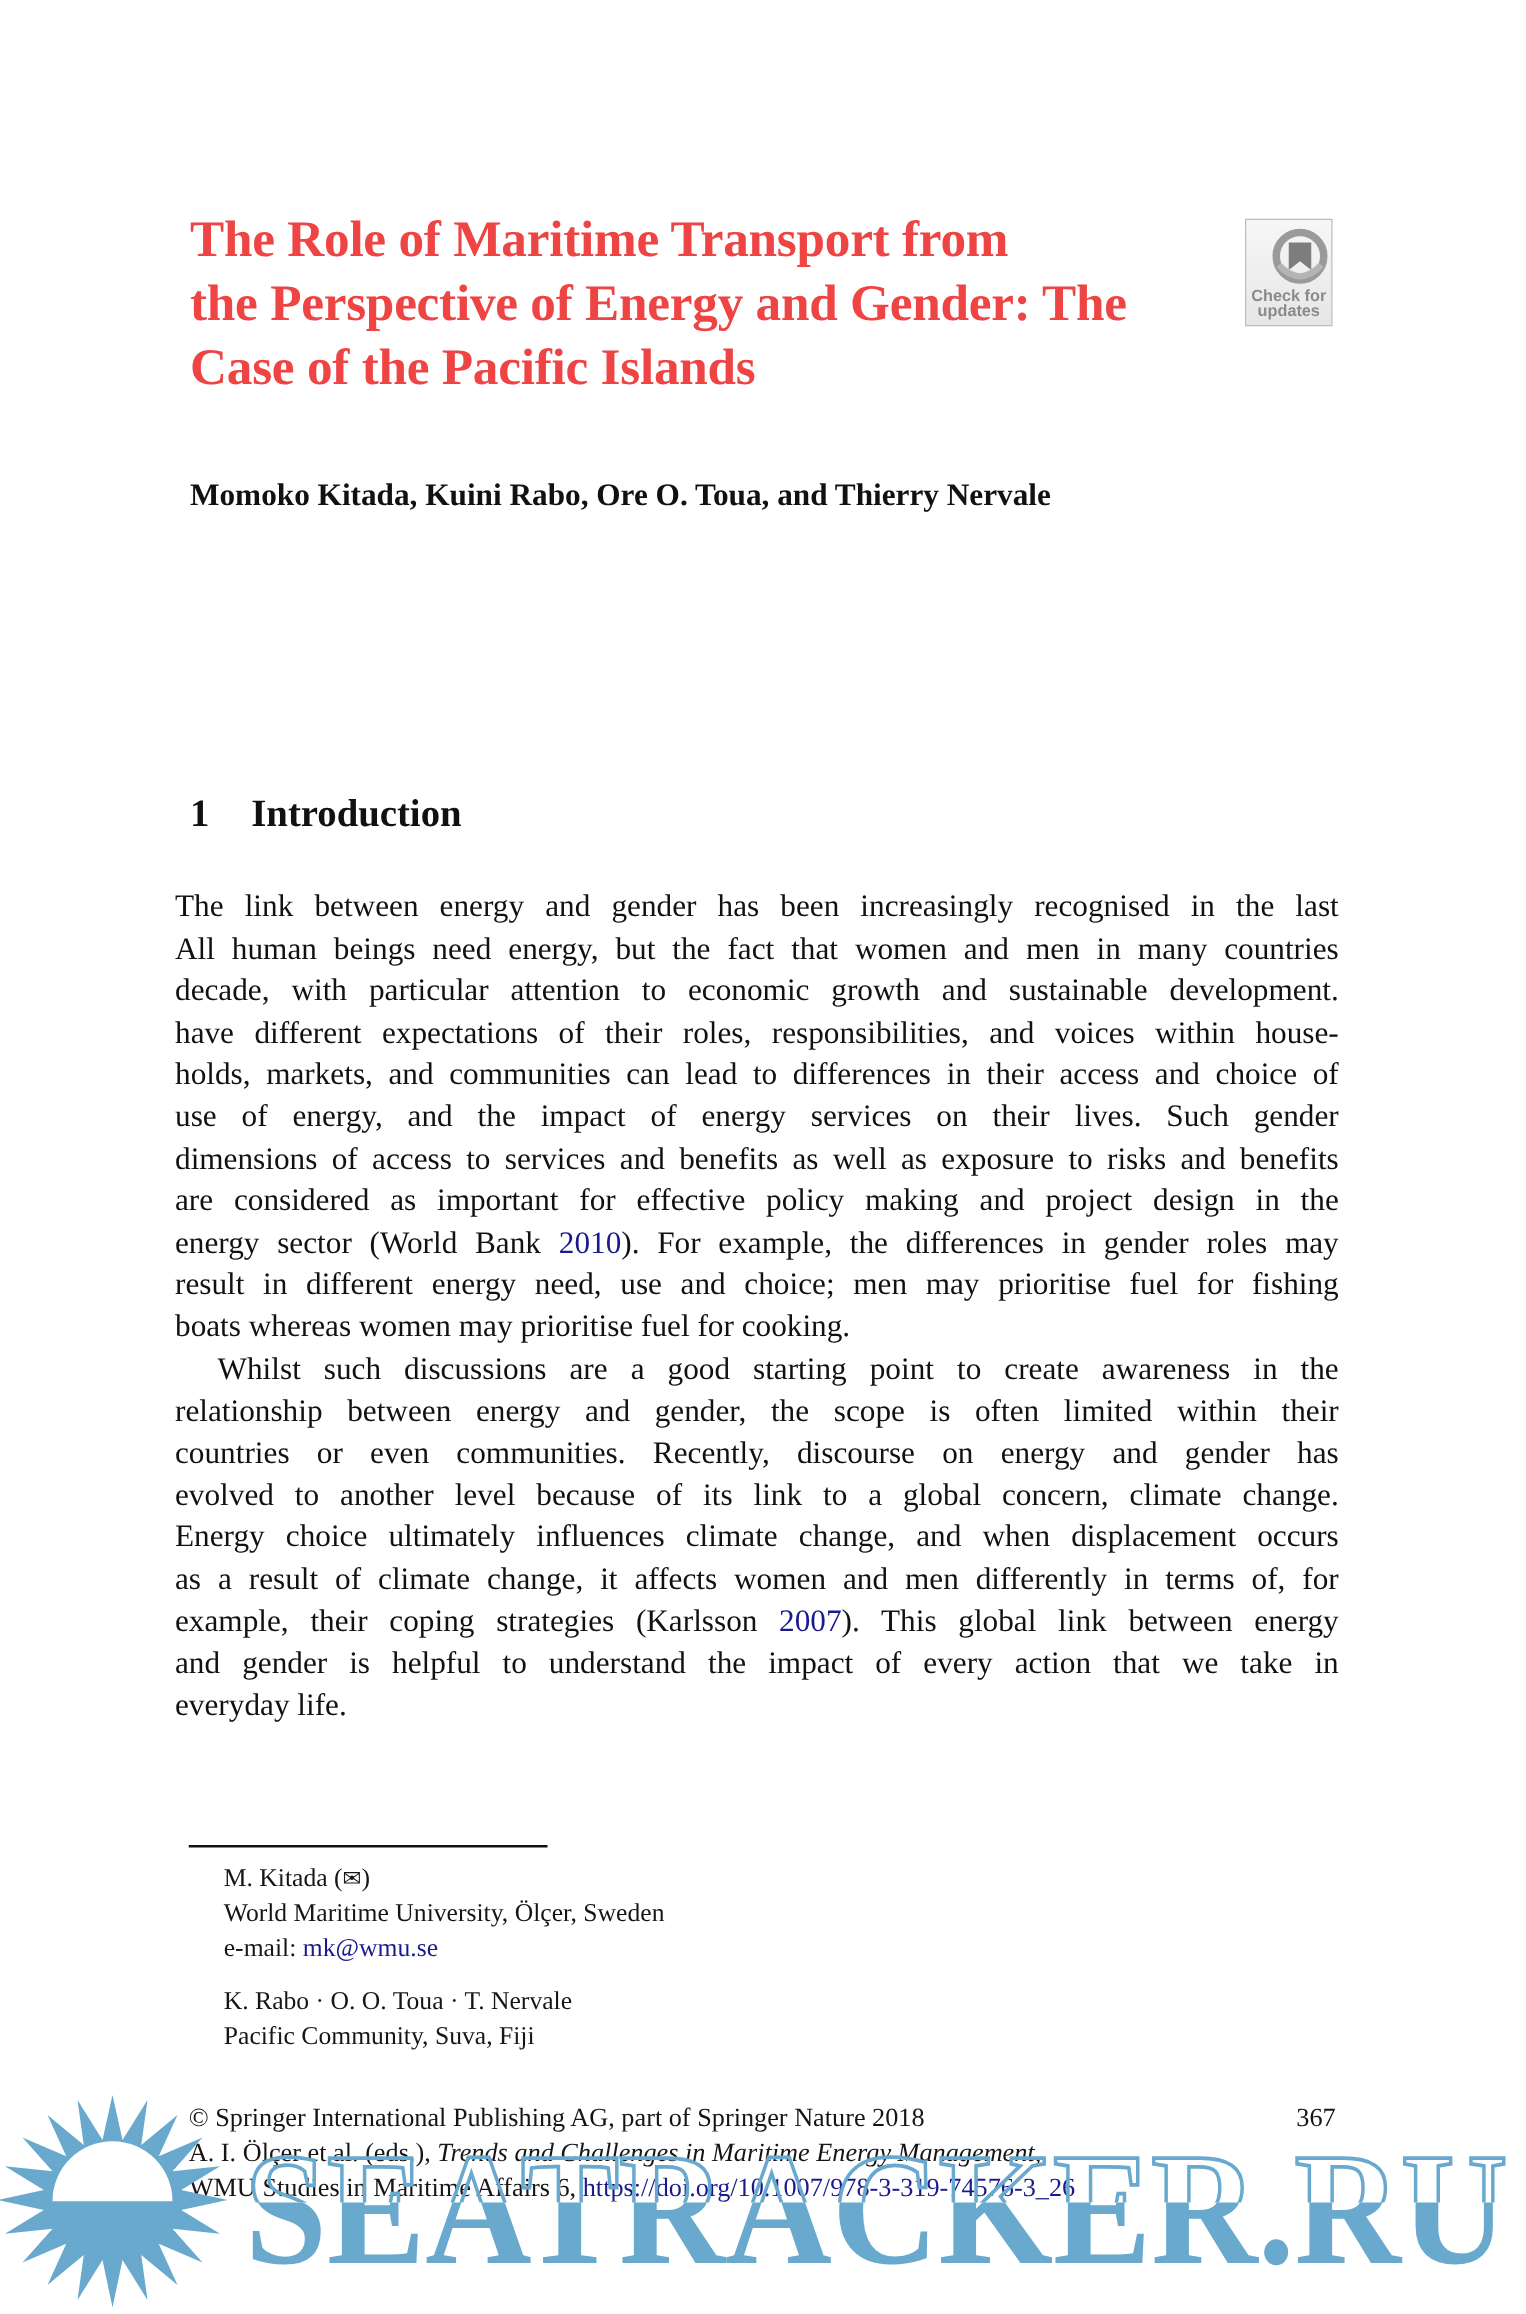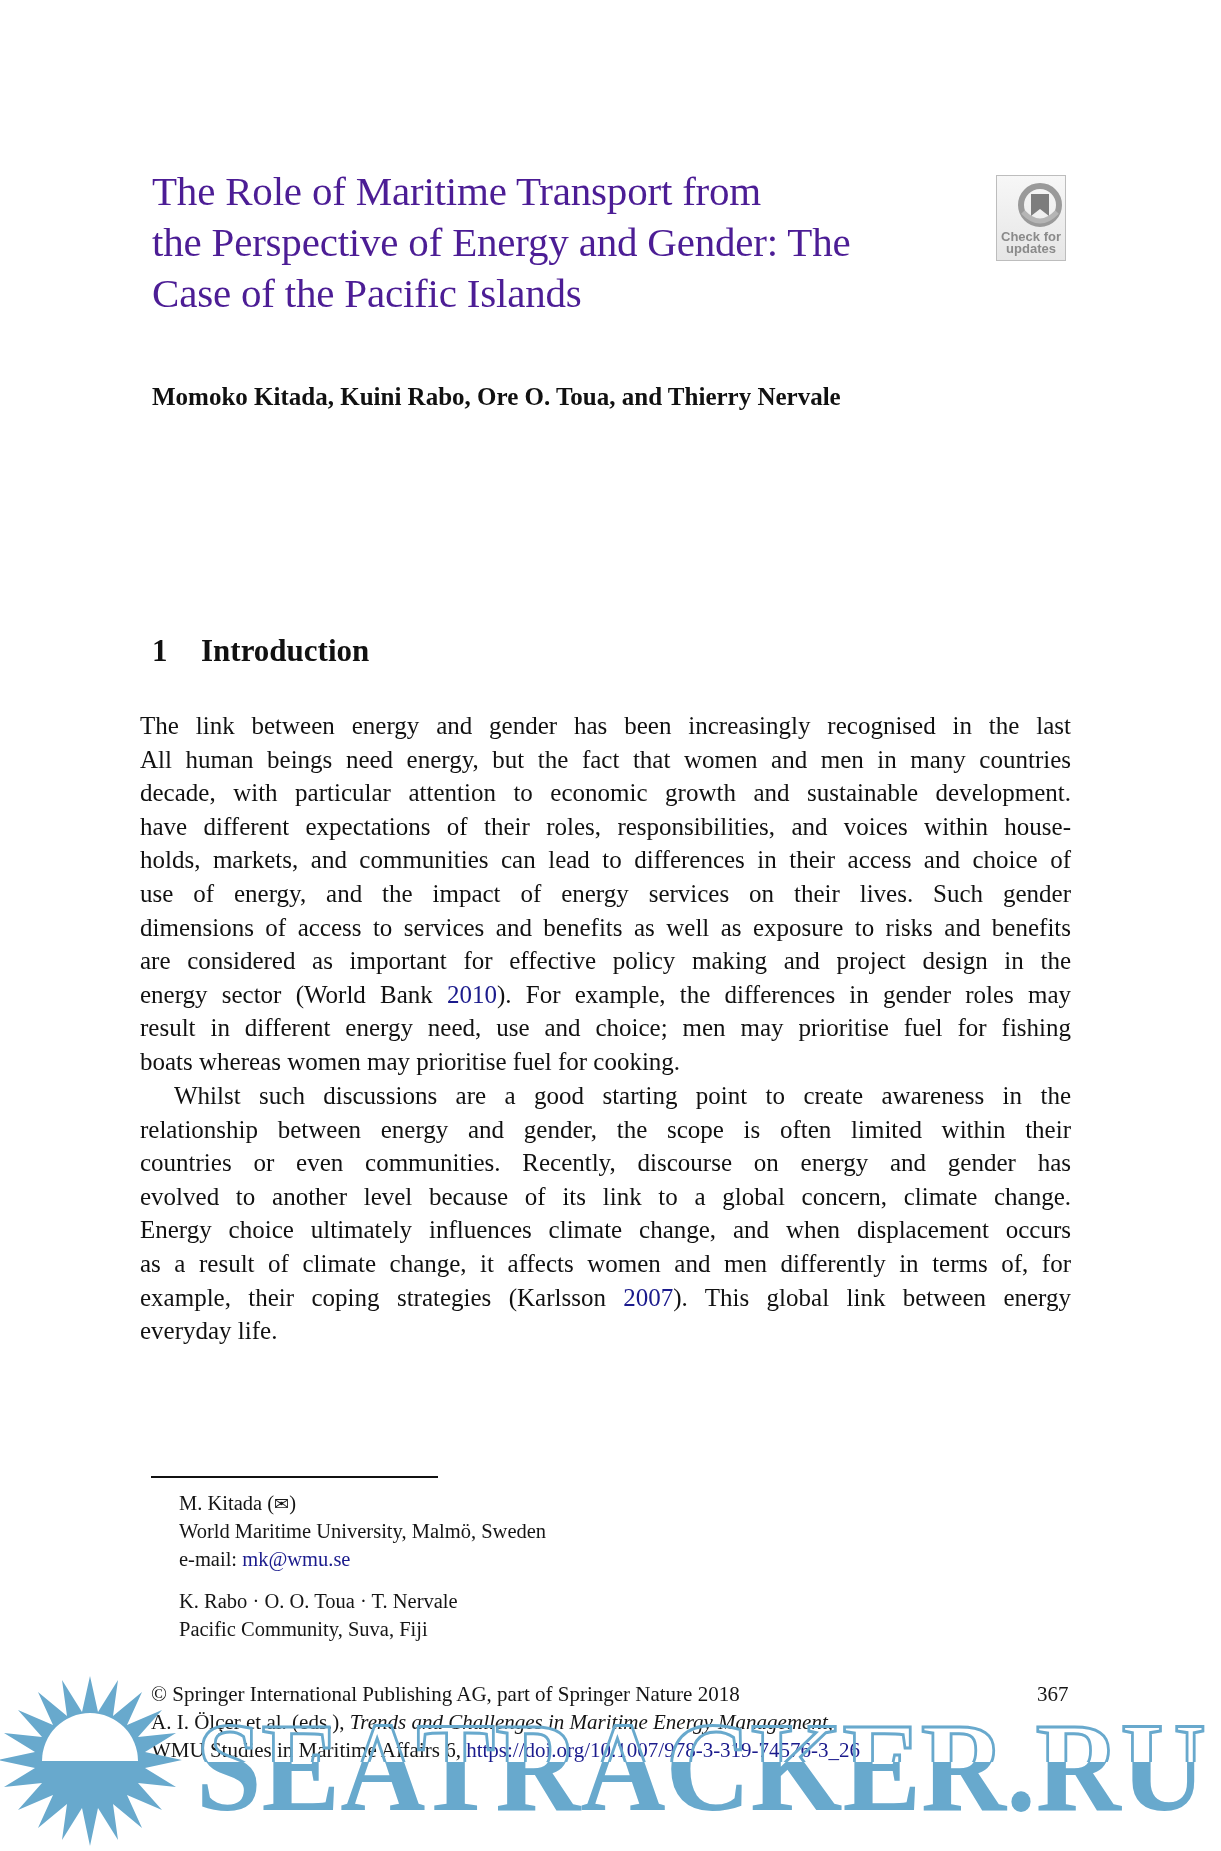--- a/index.html
+++ b/index.html
@@ -1,21 +1,21 @@
 <!DOCTYPE html>
 <html><head>
 <meta charset="utf-8">
 <style>
   html, body { margin: 0; padding: 0; background: #ffffff; }
   body { width: 1221px; height: 1851px; position: relative; overflow: hidden;
          font-family: "Liberation Serif", "DejaVu Serif", serif; color: #111111; }
   .abs { position: absolute; }
 
-  .title { left: 152px; top: 166px; width: 840px; font-weight: normal; font-size: 41px;
-           line-height: 51px; letter-spacing: -0.2px; color: #4c1d95; }
+  .title { left: 152px; top: 166px; width: 840px; font-weight: bold; font-size: 41px;
+           line-height: 51px; letter-spacing: -0.2px; color: #ef4444; }
   .title .ln { display: block; white-space: nowrap; }
 
   .badge { left: 996px; top: 175px; width: 70px; height: 86px; border: 1px solid #bdbdbd;
            background: linear-gradient(#f7f7f7, #e6e6e6); box-sizing: border-box; }
   .badge svg { position: absolute; left: 20px; top: 6px; }
   .badge .bt { position: absolute; left: 0; width: 100%; text-align: center;
                font-family: "Liberation Sans", "DejaVu Sans", sans-serif; font-weight: bold;
                font-size: 13px; line-height: 12px; color: #8a8a8a; }
 
   .authors { left: 152px; top: 383px; font-weight: bold; font-size: 25px; white-space: nowrap; }
@@ -79,29 +79,30 @@
 </div>
 
 <div class="abs body" style="top:1079px">
   <span class="ln indent">Whilst such discussions are a good starting point to create awareness in the</span>
   <span class="ln">relationship between energy and gender, the scope is often limited within their</span>
   <span class="ln">countries or even communities. Recently, discourse on energy and gender has</span>
   <span class="ln">evolved to another level because of its link to a global concern, climate change.</span>
   <span class="ln">Energy choice ultimately influences climate change, and when displacement occurs</span>
   <span class="ln">as a result of climate change, it affects women and men differently in terms of, for</span>
   <span class="ln"><span>example, their coping strategies (Karlsson </span><a class="cite">2007</a><span>). This global link between energy</span></span>
+  <span class="ln">and gender is helpful to understand the impact of every action that we take in</span>
   <span class="ln last">everyday life.</span>
 </div>
 
 <div class="abs rule"></div>
 
 <div class="abs foot" style="top:1489px">
   <span>M. Kitada (</span><span style="font-family:'DejaVu Sans',sans-serif;font-size:18px;">✉</span><span>)</span>
 </div>
-<div class="abs foot" style="top:1517px">World Maritime University, Malmö, Sweden</div>
+<div class="abs foot" style="top:1517px">World Maritime University, Ölçer, Sweden</div>
 <div class="abs foot" style="top:1545px">
   <span>e-mail: </span><a class="link">mk@wmu.se</a>
 </div>
 <div class="abs foot" style="top:1587px">K. Rabo · O. O. Toua · T. Nervale</div>
 <div class="abs foot" style="top:1615px">Pacific Community, Suva, Fiji</div>
 
 <div class="abs pub">
   <div>© Springer International Publishing AG, part of Springer Nature 2018</div>
   <div><span>A. I. Ölçer et al. (eds.), </span><i>Trends and Challenges in Maritime Energy Management,</i></div>
   <div><span>WMU Studies in Maritime Affairs 6, </span><a class="link">https://doi.org/10.1007/978-3-319-74576-3_26</a></div>

